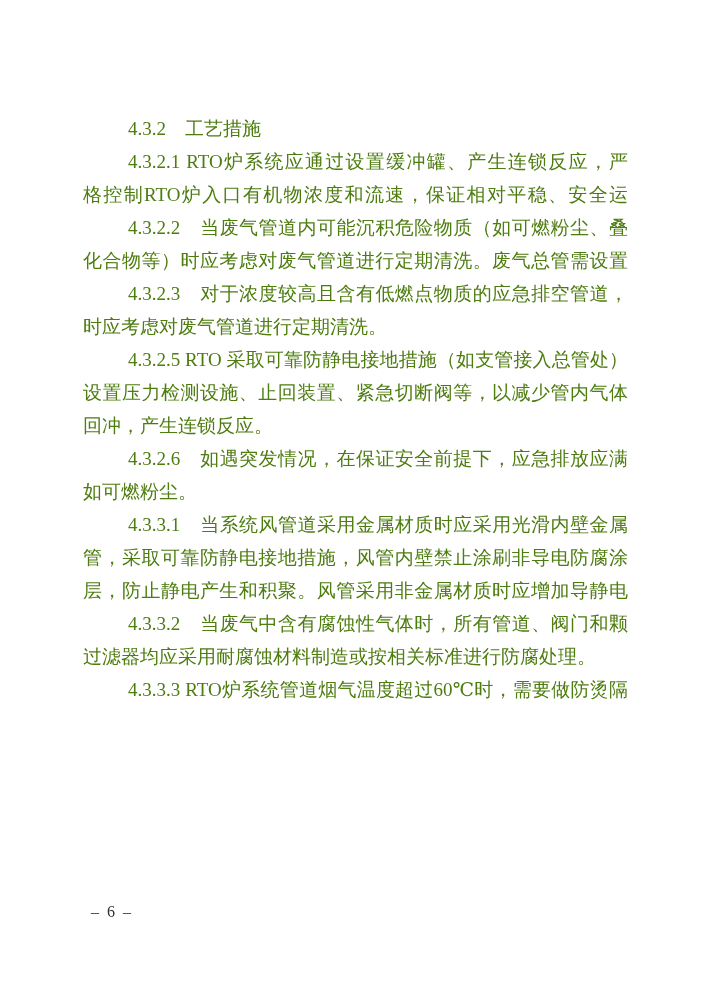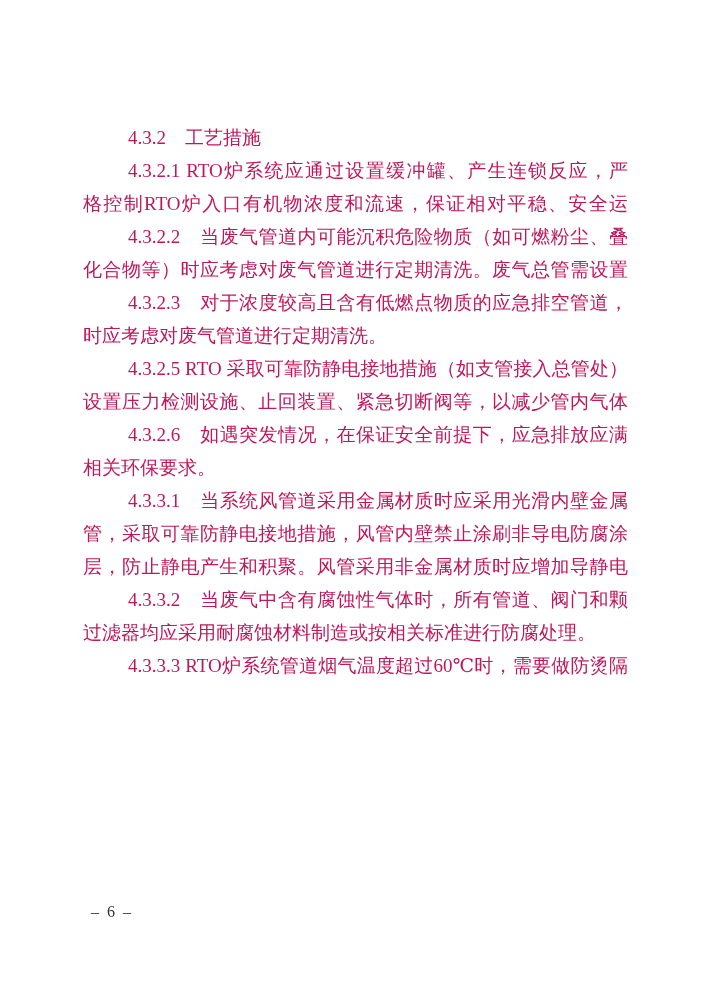--- a/index.html
+++ b/index.html
@@ -7,25 +7,25 @@
     position: relative;
     width: 707px;
     height: 1000px;
     background: #ffffff;
     overflow: hidden;
     font-family: "Liberation Serif", "DejaVu Serif", serif;
   }
   .doc-body {
     position: absolute;
     left: 83px;
-    top: 121px;
+    top: 112px;
     width: 545px;
     font-size: 19px;
     line-height: 33px;
-    color: #be185d;
+    color: #4d7c0f;
   }
   .paragraph { margin: 0; padding: 0; }
   .line {
     text-align: left;
     white-space: normal;
     height: 33px;
     overflow: hidden;
   }
   .line.indent { text-indent: 45px; }
   .line.flush {
@@ -58,24 +58,25 @@
         <div class="line indent flush">4.3.2.2　当废气管道内可能沉积危险物质（如可燃粉尘、叠氮</div>
         <div class="line flush">化合物等）时应考虑对废气管道进行定期清洗。废气总管需设置</div>
       </div>
       <div class="paragraph">
         <div class="line indent flush">4.3.2.3　对于浓度较高且含有低燃点物质的应急排空管道，严</div>
         <div class="line">时应考虑对废气管道进行定期清洗。</div>
       </div>
       <div class="paragraph">
         <div class="line indent flush">4.3.2.5 RTO 采取可靠防静电接地措施（如支管接入总管处）宜</div>
         <div class="line flush">设置压力检测设施、止回装置、紧急切断阀等，以减少管内气体</div>
+        <div class="line">回冲，产生连锁反应。</div>
       </div>
       <div class="paragraph">
         <div class="line indent flush">4.3.2.6　如遇突发情况，在保证安全前提下，应急排放应满足</div>
-        <div class="line">相关环保要求。</div>
+        <div class="line">如可燃粉尘。</div>
       </div>
       <div class="paragraph">
         <div class="line indent flush">4.3.3.1　当系统风管道采用金属材质时应采用光滑内壁金属</div>
         <div class="line flush">管，采取可靠防静电接地措施，风管内壁禁止涂刷非导电防腐涂</div>
         <div class="line flush">层，防止静电产生和积聚。风管采用非金属材质时应增加导静电</div>
       </div>
       <div class="paragraph">
         <div class="line indent flush">4.3.3.2　当废气中含有腐蚀性气体时，所有管道、阀门和颗粒</div>
         <div class="line">过滤器均应采用耐腐蚀材料制造或按相关标准进行防腐处理。</div>
       </div>

